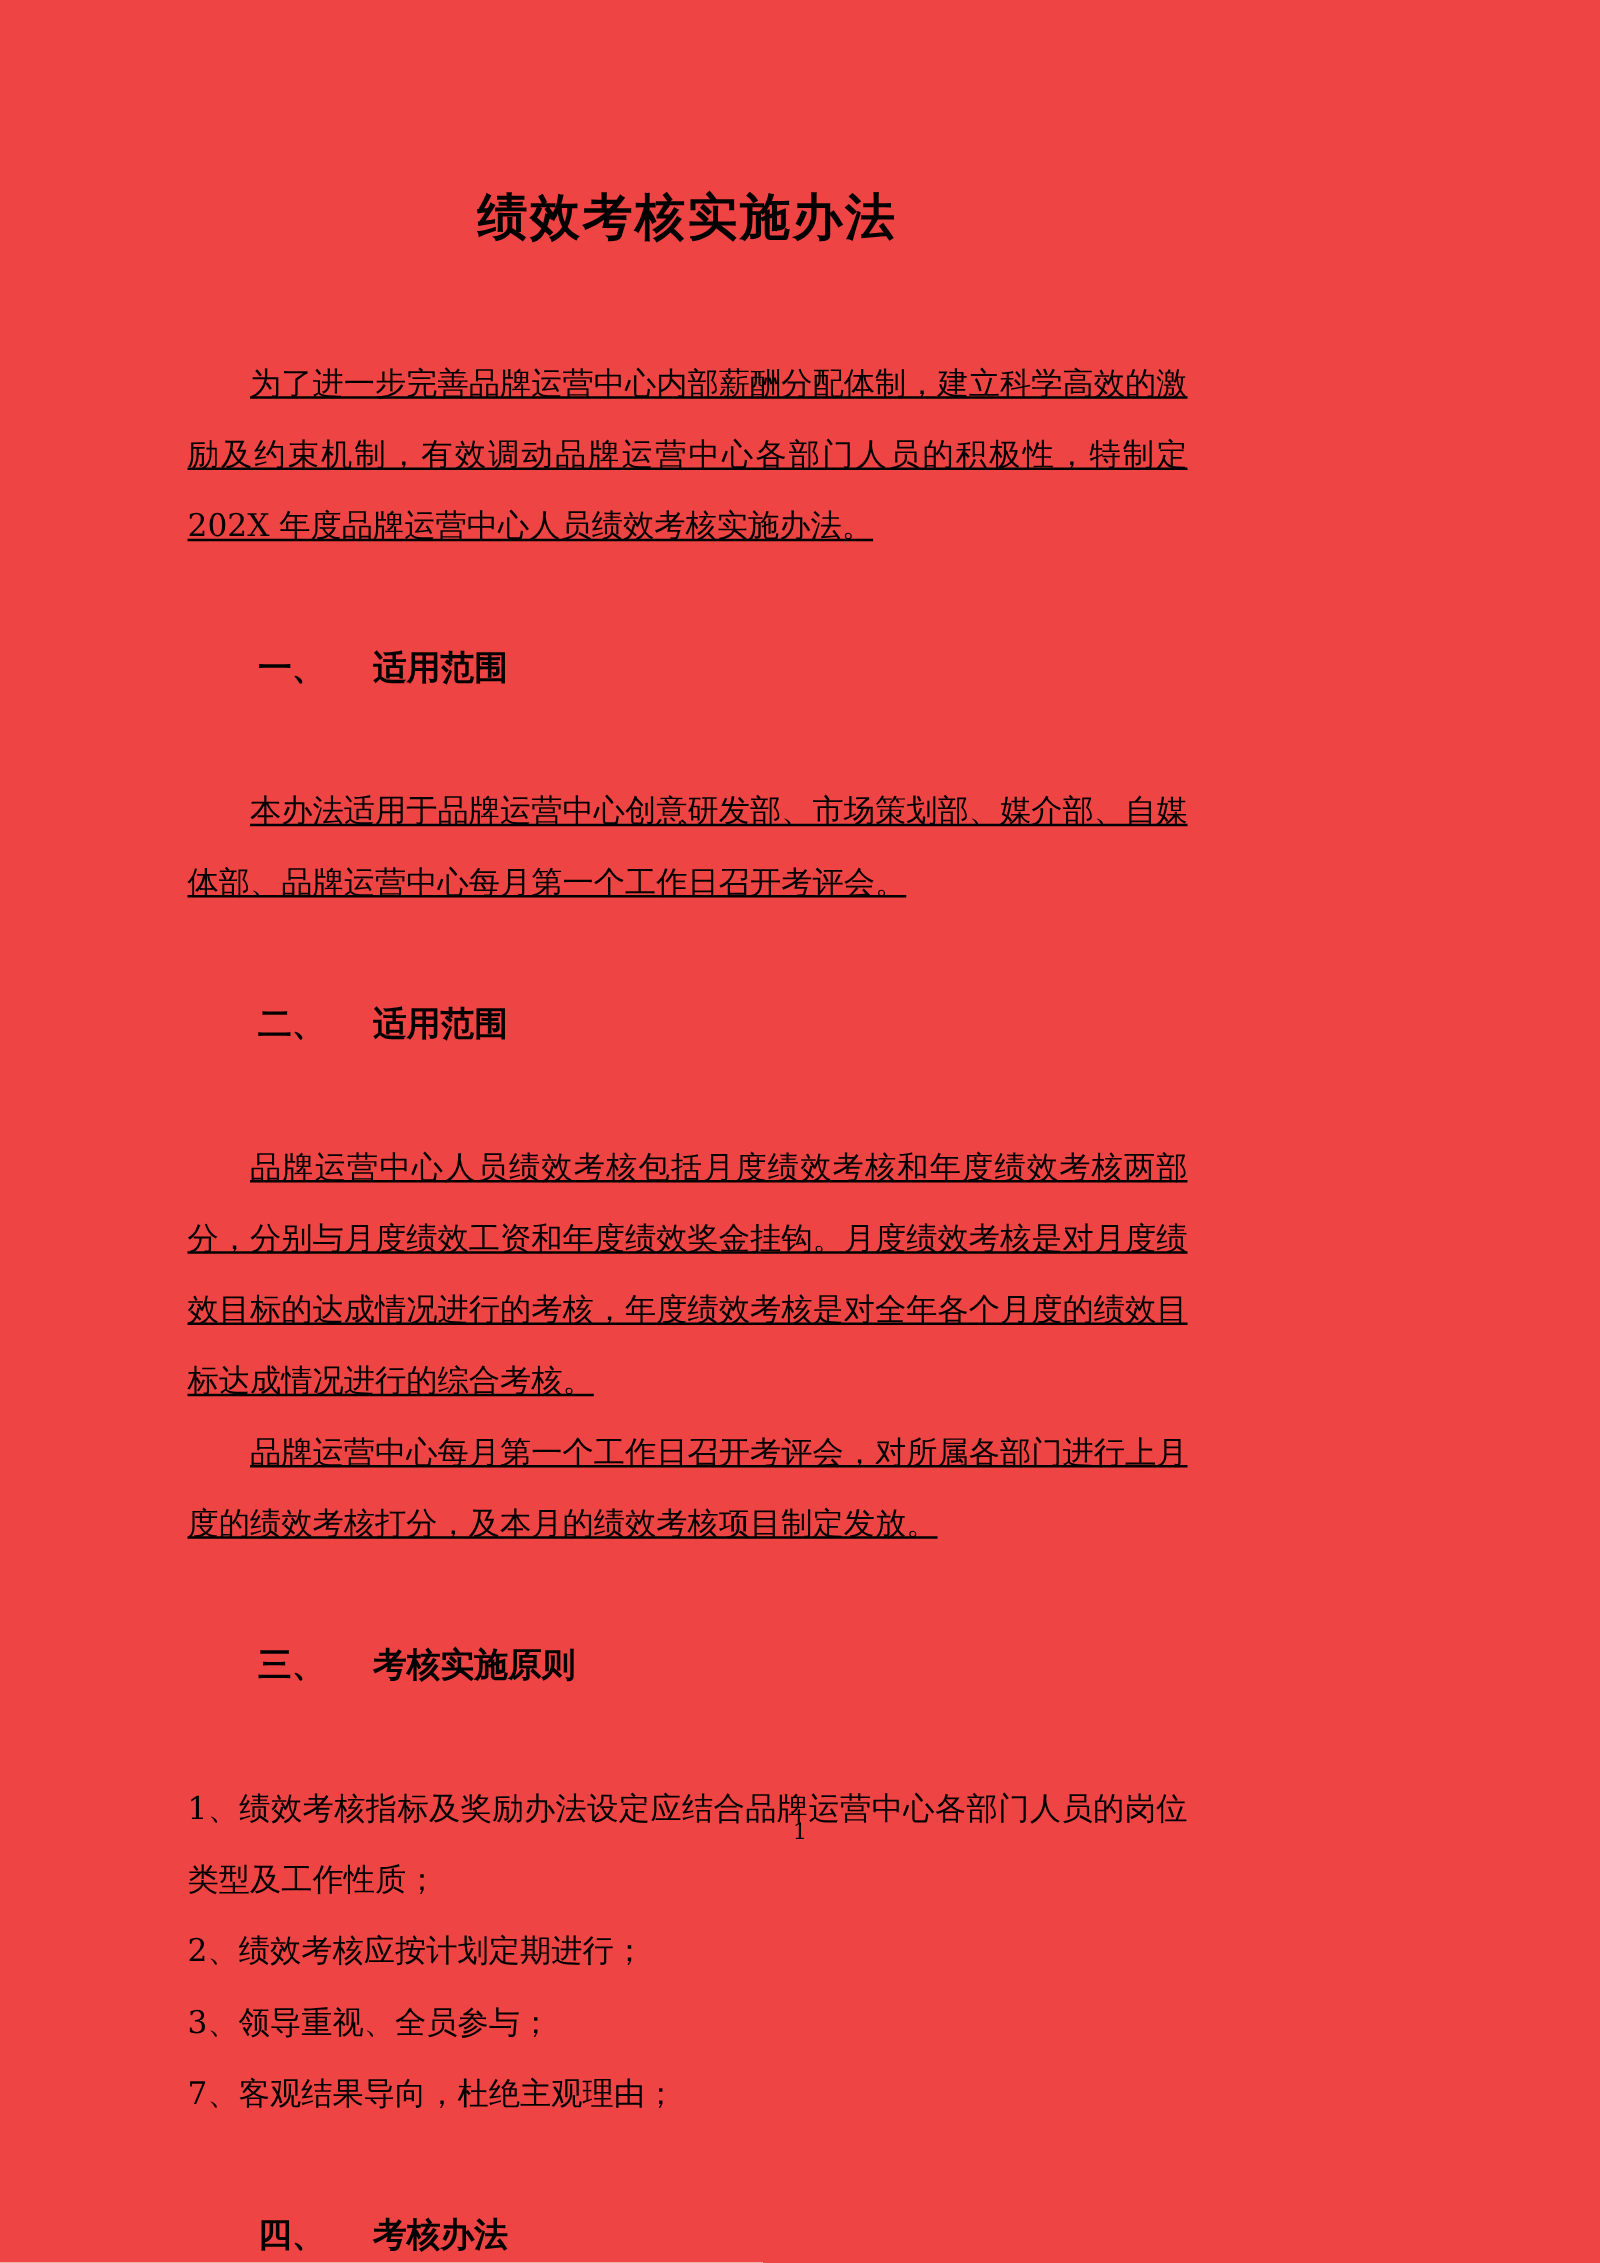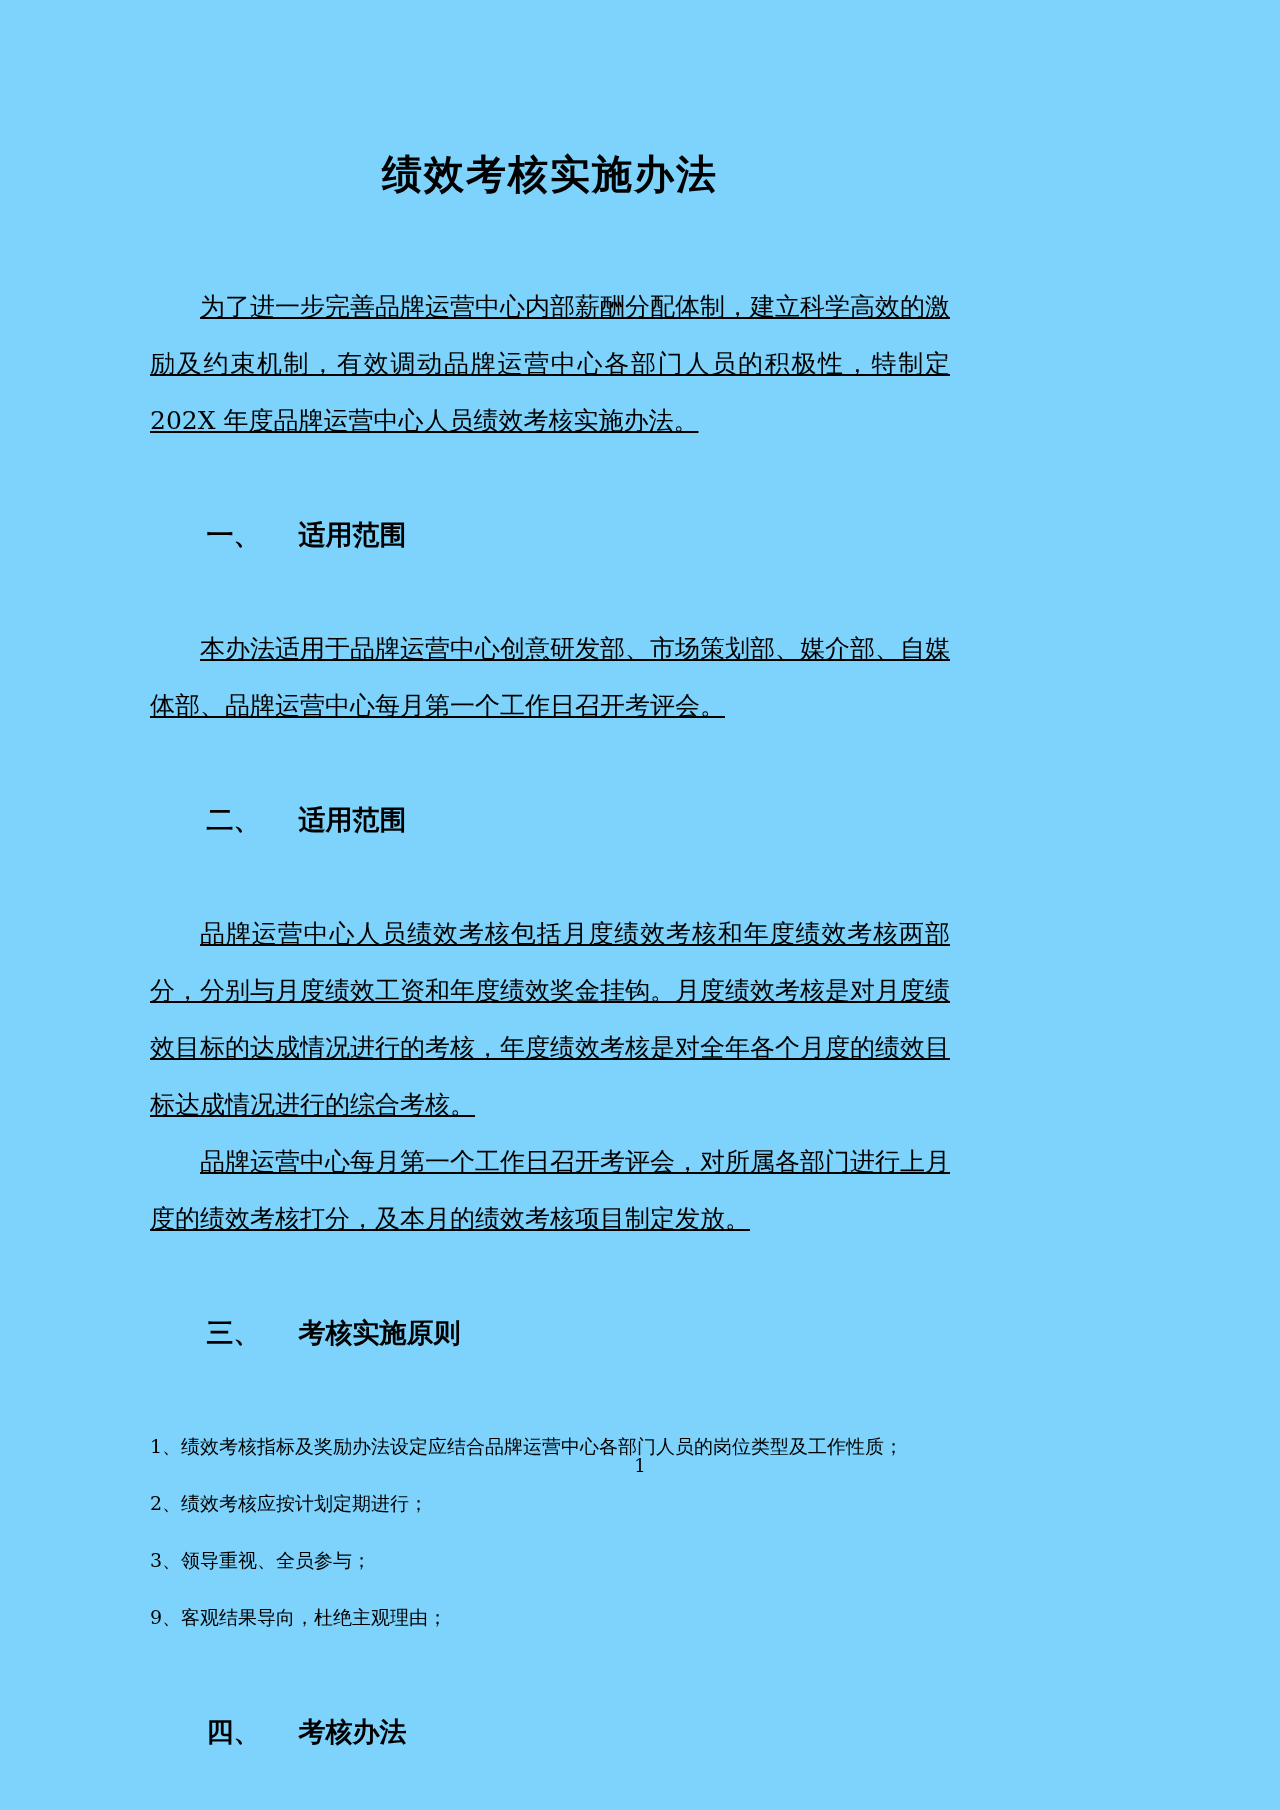--- a/index.html
+++ b/index.html
@@ -9,21 +9,21 @@
   }
   body {
     font-family: "DejaVu Serif", "Liberation Serif", serif;
     color: #000000;
   }
   .page {
     position: relative;
     width: 1280px;
     height: 1810px;
     margin: 0 auto;
-    background: #7dd3fc;
+    background: #ef4444;
     box-sizing: border-box;
     overflow: hidden;
   }
   .content {
     position: absolute;
     left: 150px;
     top: 0;
     width: 800px;
   }
   .doc-title {
@@ -43,21 +43,21 @@
     font-size: 25px;
     line-height: 57px;
     margin: 0;
     text-align: justify;
     text-justify: inter-ideograph;
     text-indent: 2em;
     font-family: "DejaVu Serif", "Liberation Serif", serif;
     text-decoration: underline;
   }
   p.flush-para {
-    font-size: 19px;
+    font-size: 25px;
     line-height: 57px;
     margin: 0;
     text-align: justify;
     text-justify: inter-ideograph;
     text-indent: 0;
     font-family: "DejaVu Serif", "Liberation Serif", serif;
   }
   h2.section-heading {
     font-size: 27px;
     line-height: 57px;
@@ -111,21 +111,21 @@
     <h2 class="section-heading">
       <span class="heading-num">三、</span><span>考核实施原则</span>
     </h2>
 
     <p class="flush-para">1、绩效考核指标及奖励办法设定应结合品牌运营中心各部门人员的岗位类型及工作性质；</p>
 
     <p class="flush-para">2、绩效考核应按计划定期进行；</p>
 
     <p class="flush-para">3、领导重视、全员参与；</p>
 
-    <p class="flush-para">9、客观结果导向，杜绝主观理由；</p>
+    <p class="flush-para">7、客观结果导向，杜绝主观理由；</p>
 
     <h2 class="section-heading">
       <span class="heading-num">四、</span><span>考核办法</span>
     </h2>
 
   </div>
 
   <div class="page-number">1</div>
 </div>
 

